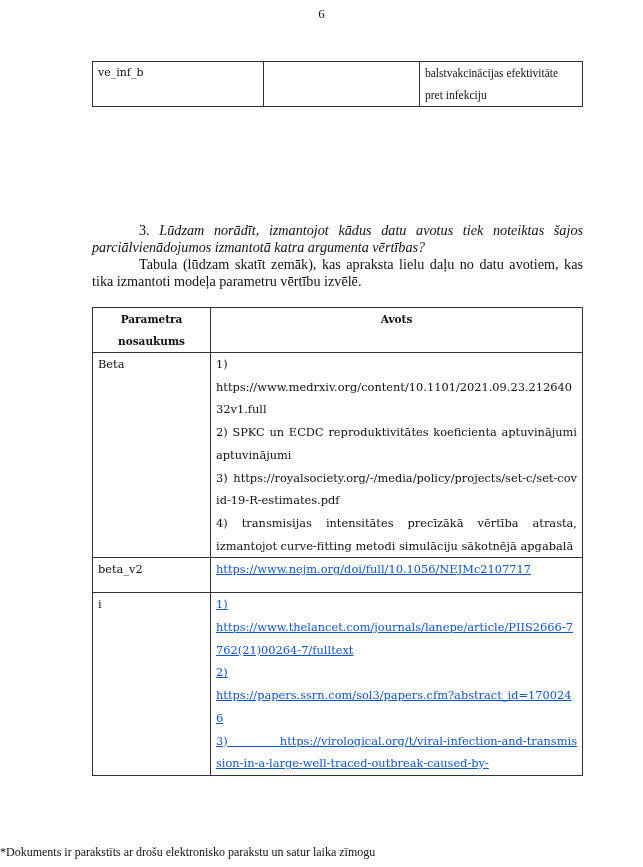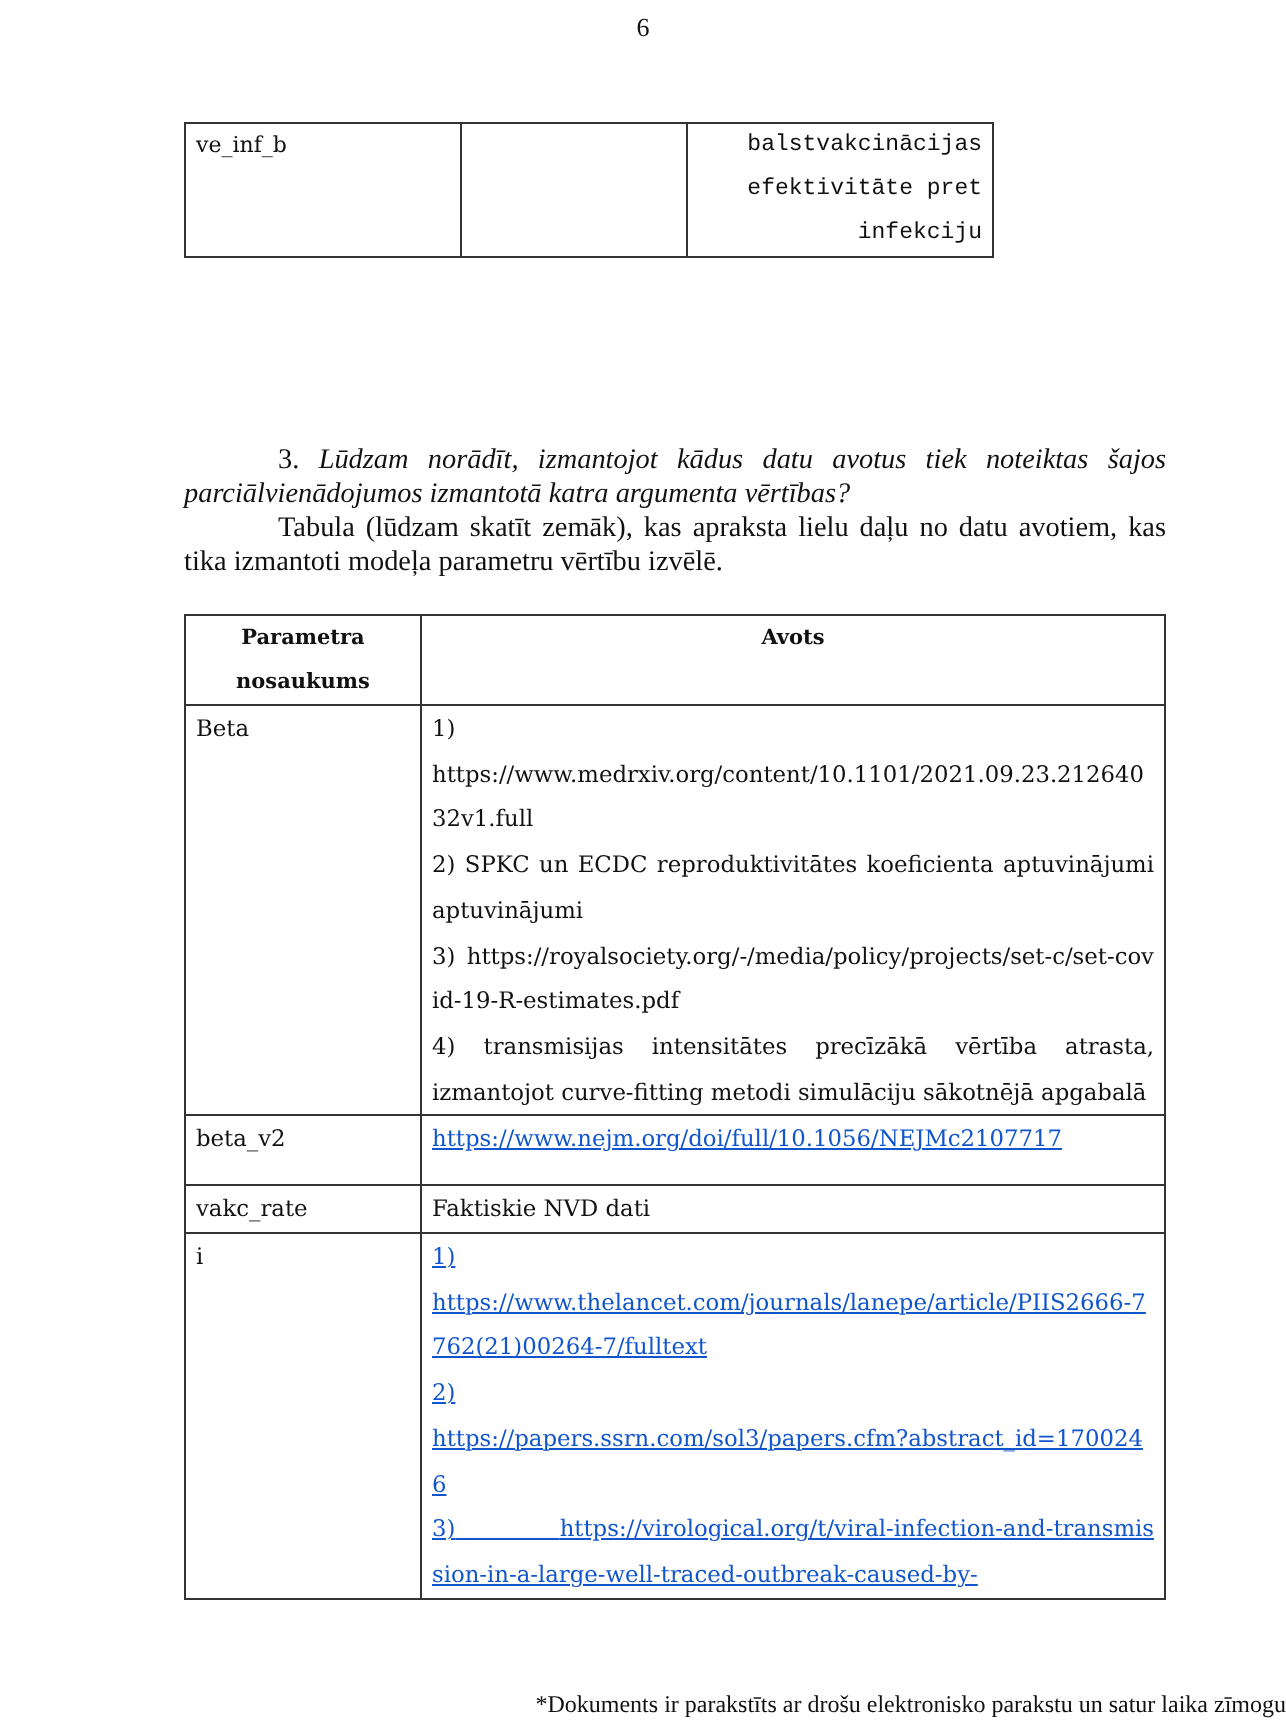--- a/index.html
+++ b/index.html
@@ -4,38 +4,38 @@
 <style>
   html, body { margin: 0; padding: 0; background: #ffffff; }
   body { width: 643px; height: 867px; position: relative; overflow: hidden; color: #111; }
   .serif { font-family: "Liberation Serif", "DejaVu Serif", serif; }
   .slab { font-family: "DejaVu Serif", "Liberation Serif", serif; }
   .page-num { position: absolute; top: 6px; left: 0; width: 643px; text-align: center; font-size: 13px; }
 
   table { border-collapse: collapse; position: absolute; }
   td { border: 1.5px solid #333; vertical-align: top; padding: 0 5px; }
 
-  #tbl1 { left: 92px; top: 61px; width: 405px; }
+  #tbl1 { left: 92px; top: 61px; width: 491px; }
   #tbl1 td { height: 42px; font-size: 11.5px; line-height: 22px; }
   #tbl1 td.c1 { width: 160px; font-size: 11px; }
   #tbl1 td.c2 { width: 145px; }
-  #tbl1 td.c3 { width: 152px; font-family: Liberation Mono, monospace; font-size: 11.5px; text-align: right; }
+  #tbl1 td.c3 { width: 152px; font-family: Liberation Serif, serif; font-size: 11.5px; }
 
   .para { position: absolute; left: 92px; width: 491px; font-size: 14.2px; line-height: 17px; text-align: justify; }
   .para .indent { display: inline-block; width: 47px; }
   .para i { font-style: italic; }
 
   #tbl2 { left: 92px; top: 307px; width: 491px; }
   #tbl2 td { font-size: 11.4px; line-height: 22.7px; }
   #tbl2 td.c1 { width: 85px; }
   #tbl2 th { border: 1.5px solid #333; font-family: "DejaVu Serif", serif; font-size: 10.5px; font-weight: bold; line-height: 22px; text-align: center; vertical-align: top; padding: 0 16px; }
   .link { color: #1155cc; text-decoration: underline; }
   .src { display: block; word-break: break-all; }
 
-  .footer { position: absolute; left: 0; width: 643px; top: 845px; text-align: right; font-size: 12px; }
+  .footer { position: absolute; left: 0; width: 643px; top: 845px; text-align: left; font-size: 12px; }
 </style>
 </head>
 <body>
 
 <div class="page-num serif">6</div>
 
 <table id="tbl1" class="slab">
   <tbody>
       <tr>
     <td class="c1">ve_inf_b</td>
@@ -72,24 +72,20 @@
     </td>
   </tr>
 
   <tr>
     <td class="c1" style="height:34px;margin-left:48px;">beta_v2</td>
     <td>
       <a class="link src">https://www.nejm.org/doi/full/10.1056/NEJMc2107717</a>
     </td>
   </tr>
 
-  <tr>
-    <td class="c1">vakc_rate</td>
-    <td>Faktiskie NVD dati</td>
-  </tr>
 
   <tr>
     <td class="c1" style="height:180px;">i</td>
     <td>
       <a class="link src">1)</a>
       <a class="link src">https://www.thelancet.com/journals/lanepe/article/PIIS2666-7762(21)00264-7/fulltext</a>
       <a class="link src">2)</a>
       <a class="link src">https://papers.ssrn.com/sol3/papers.cfm?abstract_id=1700246</a>
       <span class="src link" style="text-align:justify;"><span>3)</span>&nbsp;&nbsp;&nbsp;&nbsp;&nbsp;&nbsp;&nbsp;&nbsp;&nbsp;&nbsp;&nbsp;&nbsp;&nbsp;&nbsp;<span>https://virological.org/t/viral-infection-and-transmission-in-a-large-well-traced-outbreak-caused-by-</span></span>
     </td>

